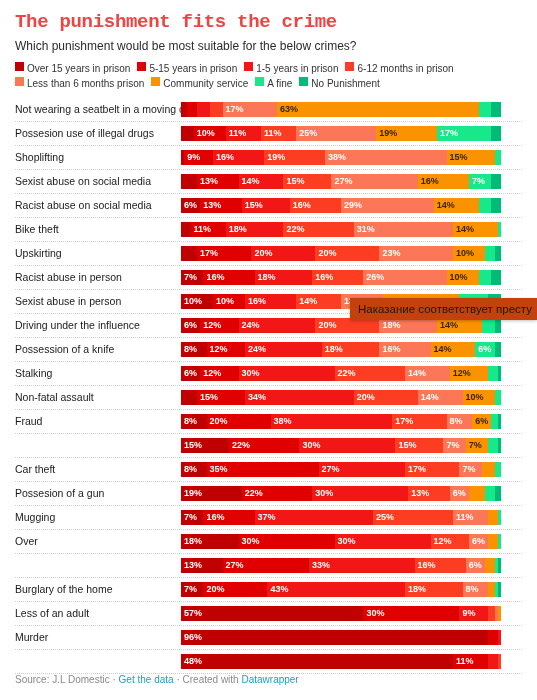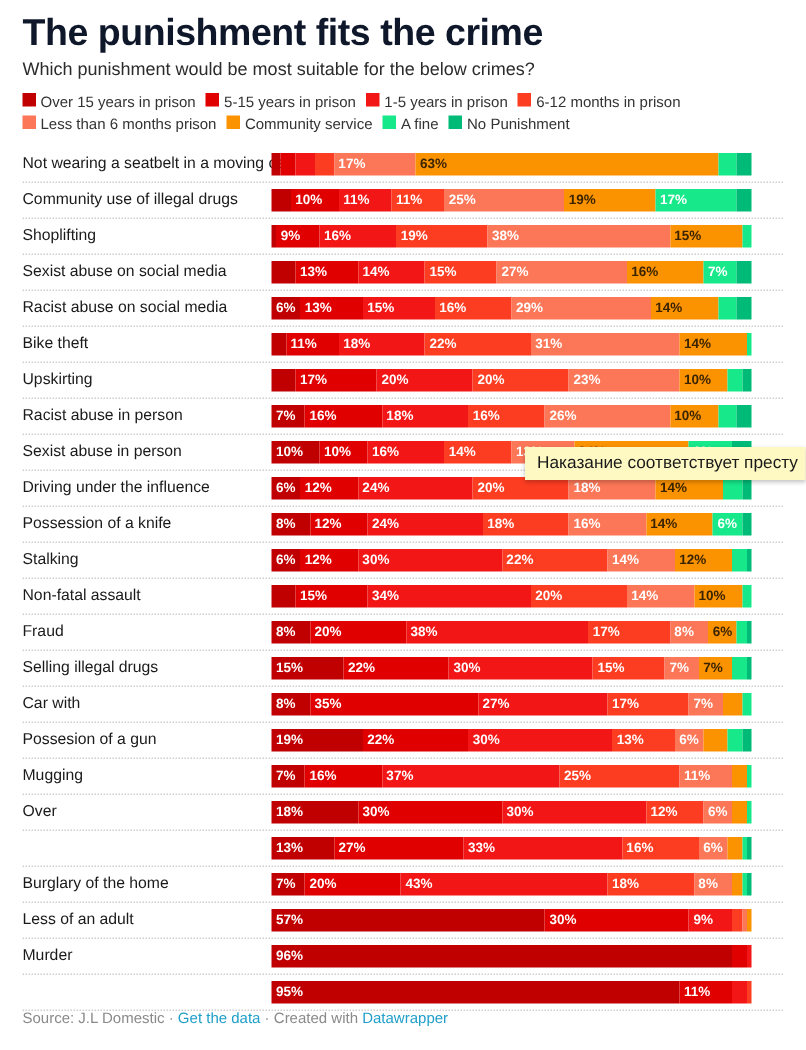--- a/index.html
+++ b/index.html
@@ -16,27 +16,28 @@
     position: relative;
   }
   .chart-wrap {
     position: relative;
     width: 537px;
     height: 700px;
     box-sizing: border-box;
     padding: 0 15px;
   }
   .chart-title {
-    font-size: 25px;
+    font-size: 19px;
     font-weight: bold;
     letter-spacing: -0.3px;
-    color: #0f172a;
+    color: #ef4444;
     margin: 0;
     padding-top: 11px;
     line-height: 22px;
+    font-family: Liberation Mono, monospace;
   }
   .chart-subtitle {
     font-size: 12px;
     color: #2b2b2b;
     margin: 0;
     padding-top: 6px;
     line-height: 15px;
   }
   .legend {
     padding-top: 8px;
@@ -124,21 +125,21 @@
     color: #1f9ec9;
     text-decoration: none;
   }
   .tooltip {
     position: absolute;
     left: 350px;
     top: 298px;
     height: 22px;
     line-height: 22px;
     padding: 0 8px;
-    background: #fef9c3;
+    background: #c2410c;
     color: #1a1a1a;
     font-size: 11.5px;
     white-space: nowrap;
     box-shadow: 0 1px 3px rgba(0,0,0,0.25);
     overflow: hidden;
     max-width: 187px;
     box-sizing: border-box;
   }
 </style>
 </head>
@@ -150,21 +151,21 @@
   <p class="chart-subtitle">Which punishment would be most suitable for the below crimes?</p>
 
   <div class="legend" id="legend"><span class="legend-item"><span class="legend-swatch" style="background: rgb(192, 0, 0);"></span><span class="legend-label">Over 15 years in prison</span></span><span class="legend-item"><span class="legend-swatch" style="background: rgb(224, 0, 0);"></span><span class="legend-label">5-15 years in prison</span></span><span class="legend-item"><span class="legend-swatch" style="background: rgb(242, 22, 22);"></span><span class="legend-label">1-5 years in prison</span></span><span class="legend-item"><span class="legend-swatch" style="background: rgb(252, 61, 34);"></span><span class="legend-label">6-12 months in prison</span></span><span class="legend-item"><span class="legend-swatch" style="background: rgb(251, 119, 87);"></span><span class="legend-label">Less than 6 months prison</span></span><span class="legend-item"><span class="legend-swatch" style="background: rgb(251, 146, 0);"></span><span class="legend-label">Community service</span></span><span class="legend-item"><span class="legend-swatch" style="background: rgb(23, 233, 138);"></span><span class="legend-label">A fine</span></span><span class="legend-item"><span class="legend-swatch" style="background: rgb(0, 187, 119);"></span><span class="legend-label">No Punishment</span></span></div>
 
   <div class="rows" id="rows">
       <div class="row">
         <div class="row-label">Not wearing a seatbelt in a moving car</div>
         <div class="row-bar"><span class="seg" style="width: 2%; background: rgb(192, 0, 0);"></span><span class="seg" style="width: 3%; background: rgb(224, 0, 0);"></span><span class="seg" style="width: 4%; background: rgb(242, 22, 22);"></span><span class="seg" style="width: 4%; background: rgb(252, 61, 34);"></span><span class="seg" style="width: 17%; background: rgb(251, 119, 87);"><span class="seg-label">17%</span></span><span class="seg" style="width: 63%; background: rgb(251, 146, 0);"><span class="seg-label dark">63%</span></span><span class="seg" style="width: 4%; background: rgb(23, 233, 138);"></span><span class="seg" style="width: 3%; background: rgb(0, 187, 119);"></span></div>
       </div>
       <div class="row">
-        <div class="row-label">Community use of illegal drugs</div>
+        <div class="row-label">Possesion use of illegal drugs</div>
         <div class="row-bar"><span class="seg" style="width: 4%; background: rgb(192, 0, 0);"></span><span class="seg" style="width: 10%; background: rgb(224, 0, 0);"><span class="seg-label">10%</span></span><span class="seg" style="width: 11%; background: rgb(242, 22, 22);"><span class="seg-label">11%</span></span><span class="seg" style="width: 11%; background: rgb(252, 61, 34);"><span class="seg-label">11%</span></span><span class="seg" style="width: 25%; background: rgb(251, 119, 87);"><span class="seg-label">25%</span></span><span class="seg" style="width: 19%; background: rgb(251, 146, 0);"><span class="seg-label dark">19%</span></span><span class="seg" style="width: 17%; background: rgb(23, 233, 138);"><span class="seg-label">17%</span></span><span class="seg" style="width: 3%; background: rgb(0, 187, 119);"></span></div>
       </div>
       <div class="row">
         <div class="row-label">Shoplifting</div>
         <div class="row-bar"><span class="seg" style="width: 1%; background: rgb(192, 0, 0);"></span><span class="seg" style="width: 9%; background: rgb(224, 0, 0);"><span class="seg-label">9%</span></span><span class="seg" style="width: 16%; background: rgb(242, 22, 22);"><span class="seg-label">16%</span></span><span class="seg" style="width: 19%; background: rgb(252, 61, 34);"><span class="seg-label">19%</span></span><span class="seg" style="width: 38%; background: rgb(251, 119, 87);"><span class="seg-label">38%</span></span><span class="seg" style="width: 15%; background: rgb(251, 146, 0);"><span class="seg-label dark">15%</span></span><span class="seg" style="width: 2%; background: rgb(23, 233, 138);"></span></div>
       </div>
       <div class="row">
         <div class="row-label">Sexist abuse on social media</div>
         <div class="row-bar"><span class="seg" style="width: 5%; background: rgb(192, 0, 0);"></span><span class="seg" style="width: 13%; background: rgb(224, 0, 0);"><span class="seg-label">13%</span></span><span class="seg" style="width: 14%; background: rgb(242, 22, 22);"><span class="seg-label">14%</span></span><span class="seg" style="width: 15%; background: rgb(252, 61, 34);"><span class="seg-label">15%</span></span><span class="seg" style="width: 27%; background: rgb(251, 119, 87);"><span class="seg-label">27%</span></span><span class="seg" style="width: 16%; background: rgb(251, 146, 0);"><span class="seg-label dark">16%</span></span><span class="seg" style="width: 7%; background: rgb(23, 233, 138);"><span class="seg-label">7%</span></span><span class="seg" style="width: 3%; background: rgb(0, 187, 119);"></span></div>
       </div>
@@ -202,25 +203,24 @@
       </div>
       <div class="row">
         <div class="row-label">Non-fatal assault</div>
         <div class="row-bar"><span class="seg" style="width: 5%; background: rgb(192, 0, 0);"></span><span class="seg" style="width: 15%; background: rgb(224, 0, 0);"><span class="seg-label">15%</span></span><span class="seg" style="width: 34%; background: rgb(242, 22, 22);"><span class="seg-label">34%</span></span><span class="seg" style="width: 20%; background: rgb(252, 61, 34);"><span class="seg-label">20%</span></span><span class="seg" style="width: 14%; background: rgb(251, 119, 87);"><span class="seg-label">14%</span></span><span class="seg" style="width: 10%; background: rgb(251, 146, 0);"><span class="seg-label dark">10%</span></span><span class="seg" style="width: 2%; background: rgb(23, 233, 138);"></span></div>
       </div>
       <div class="row">
         <div class="row-label">Fraud</div>
         <div class="row-bar"><span class="seg" style="width: 8%; background: rgb(192, 0, 0);"><span class="seg-label">8%</span></span><span class="seg" style="width: 20%; background: rgb(224, 0, 0);"><span class="seg-label">20%</span></span><span class="seg" style="width: 38%; background: rgb(242, 22, 22);"><span class="seg-label">38%</span></span><span class="seg" style="width: 17%; background: rgb(252, 61, 34);"><span class="seg-label">17%</span></span><span class="seg" style="width: 8%; background: rgb(251, 119, 87);"><span class="seg-label">8%</span></span><span class="seg" style="width: 6%; background: rgb(251, 146, 0);"><span class="seg-label dark">6%</span></span><span class="seg" style="width: 2%; background: rgb(23, 233, 138);"></span><span class="seg" style="width: 1%; background: rgb(0, 187, 119);"></span></div>
       </div>
       <div class="row">
-        <div class="row-label">Selling illegal drugs</div>
         <div class="row-bar"><span class="seg" style="width: 15%; background: rgb(192, 0, 0);"><span class="seg-label">15%</span></span><span class="seg" style="width: 22%; background: rgb(224, 0, 0);"><span class="seg-label">22%</span></span><span class="seg" style="width: 30%; background: rgb(242, 22, 22);"><span class="seg-label">30%</span></span><span class="seg" style="width: 15%; background: rgb(252, 61, 34);"><span class="seg-label">15%</span></span><span class="seg" style="width: 7%; background: rgb(251, 119, 87);"><span class="seg-label">7%</span></span><span class="seg" style="width: 7%; background: rgb(251, 146, 0);"><span class="seg-label dark">7%</span></span><span class="seg" style="width: 3%; background: rgb(23, 233, 138);"></span><span class="seg" style="width: 1%; background: rgb(0, 187, 119);"></span></div>
       </div>
       <div class="row">
-        <div class="row-label">Car with</div>
+        <div class="row-label">Car theft</div>
         <div class="row-bar"><span class="seg" style="width: 8%; background: rgb(192, 0, 0);"><span class="seg-label">8%</span></span><span class="seg" style="width: 35%; background: rgb(224, 0, 0);"><span class="seg-label">35%</span></span><span class="seg" style="width: 27%; background: rgb(242, 22, 22);"><span class="seg-label">27%</span></span><span class="seg" style="width: 17%; background: rgb(252, 61, 34);"><span class="seg-label">17%</span></span><span class="seg" style="width: 7%; background: rgb(251, 119, 87);"><span class="seg-label">7%</span></span><span class="seg" style="width: 4%; background: rgb(251, 146, 0);"></span><span class="seg" style="width: 2%; background: rgb(23, 233, 138);"></span></div>
       </div>
       <div class="row">
         <div class="row-label">Possesion of a gun</div>
         <div class="row-bar"><span class="seg" style="width: 19%; background: rgb(192, 0, 0);"><span class="seg-label">19%</span></span><span class="seg" style="width: 22%; background: rgb(224, 0, 0);"><span class="seg-label">22%</span></span><span class="seg" style="width: 30%; background: rgb(242, 22, 22);"><span class="seg-label">30%</span></span><span class="seg" style="width: 13%; background: rgb(252, 61, 34);"><span class="seg-label">13%</span></span><span class="seg" style="width: 6%; background: rgb(251, 119, 87);"><span class="seg-label">6%</span></span><span class="seg" style="width: 5%; background: rgb(251, 146, 0);"></span><span class="seg" style="width: 3%; background: rgb(23, 233, 138);"></span><span class="seg" style="width: 2%; background: rgb(0, 187, 119);"></span></div>
       </div>
       <div class="row">
         <div class="row-label">Mugging</div>
         <div class="row-bar"><span class="seg" style="width: 7%; background: rgb(192, 0, 0);"><span class="seg-label">7%</span></span><span class="seg" style="width: 16%; background: rgb(224, 0, 0);"><span class="seg-label">16%</span></span><span class="seg" style="width: 37%; background: rgb(242, 22, 22);"><span class="seg-label">37%</span></span><span class="seg" style="width: 25%; background: rgb(252, 61, 34);"><span class="seg-label">25%</span></span><span class="seg" style="width: 11%; background: rgb(251, 119, 87);"><span class="seg-label">11%</span></span><span class="seg" style="width: 3%; background: rgb(251, 146, 0);"></span><span class="seg" style="width: 1%; background: rgb(23, 233, 138);"></span></div>
       </div>
@@ -237,21 +237,21 @@
       </div>
       <div class="row">
         <div class="row-label">Less of an adult</div>
         <div class="row-bar"><span class="seg" style="width: 57%; background: rgb(192, 0, 0);"><span class="seg-label">57%</span></span><span class="seg" style="width: 30%; background: rgb(224, 0, 0);"><span class="seg-label">30%</span></span><span class="seg" style="width: 9%; background: rgb(242, 22, 22);"><span class="seg-label">9%</span></span><span class="seg" style="width: 2%; background: rgb(252, 61, 34);"></span><span class="seg" style="width: 1%; background: rgb(251, 119, 87);"></span><span class="seg" style="width: 1%; background: rgb(251, 146, 0);"></span></div>
       </div>
       <div class="row">
         <div class="row-label">Murder</div>
         <div class="row-bar"><span class="seg" style="width: 96%; background: rgb(192, 0, 0);"><span class="seg-label">96%</span></span><span class="seg" style="width: 3%; background: rgb(224, 0, 0);"></span><span class="seg" style="width: 1%; background: rgb(242, 22, 22);"></span></div>
       </div>
       <div class="row">
-        <div class="row-bar"><span class="seg" style="width: 85%; background: rgb(192, 0, 0);"><span class="seg-label">95%</span></span><span class="seg" style="width: 11%; background: rgb(224, 0, 0);"><span class="seg-label">11%</span></span><span class="seg" style="width: 3%; background: rgb(242, 22, 22);"></span><span class="seg" style="width: 1%; background: rgb(252, 61, 34);"></span></div>
+        <div class="row-bar"><span class="seg" style="width: 85%; background: rgb(192, 0, 0);"><span class="seg-label">48%</span></span><span class="seg" style="width: 11%; background: rgb(224, 0, 0);"><span class="seg-label">11%</span></span><span class="seg" style="width: 3%; background: rgb(242, 22, 22);"></span><span class="seg" style="width: 1%; background: rgb(252, 61, 34);"></span></div>
       </div>
     </div>
 
   <div class="tooltip">Наказание соответствует престу</div>
 
   <div class="footer">
     <span>Source: J.L Domestic</span>
     <span>·</span>
     <a href="#">Get the data</a>
     <span>·</span>

